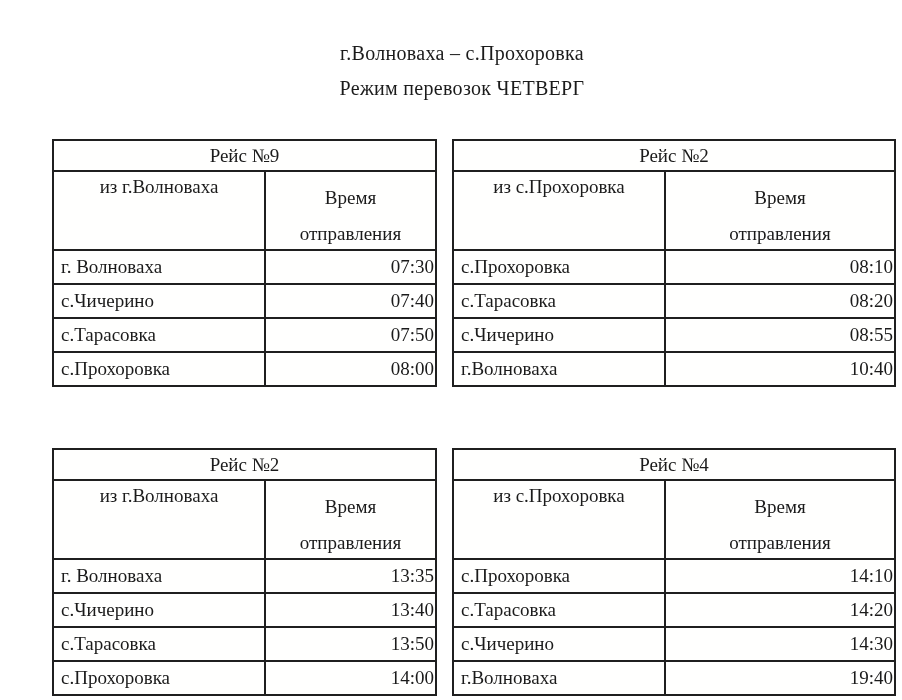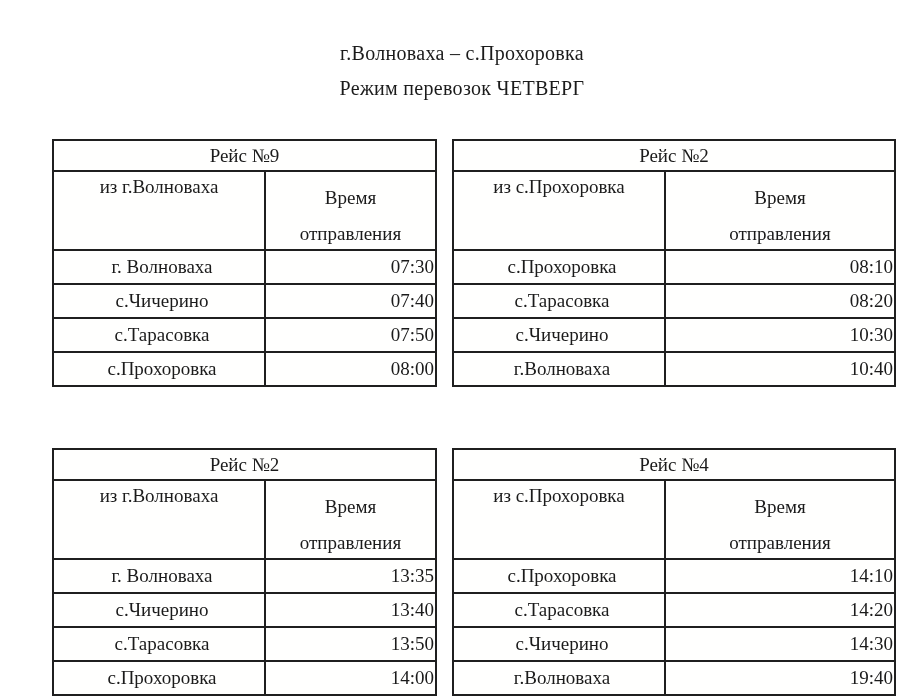--- a/index.html
+++ b/index.html
@@ -60,21 +60,21 @@
   }
   td.t-timeh div {
     line-height: 28px;
     margin-top: 8px;
   }
   tr.data-row td {
     height: 30px;
     vertical-align: middle;
   }
   td.t-stop {
-    text-align: center;
+    text-align: left;
     padding-left: 7px;
   }
   td.t-time {
     text-align: right;
   }
 </style>
 </head>
 <body>
 
 <div class="page">
@@ -140,21 +140,21 @@
       <tr class="data-row">
         <td class="t-stop">с.Прохоровка</td>
         <td class="t-time">08:10</td>
       </tr>
       <tr class="data-row">
         <td class="t-stop">с.Тарасовка</td>
         <td class="t-time">08:20</td>
       </tr>
       <tr class="data-row">
         <td class="t-stop">с.Чичерино</td>
-        <td class="t-time">10:30</td>
+        <td class="t-time">08:55</td>
       </tr>
       <tr class="data-row">
         <td class="t-stop">г.Волноваха</td>
         <td class="t-time">10:40</td>
       </tr>
     </tbody>
       </table>
 
     <table class="trip-table tbl-left">
       <colgroup>

